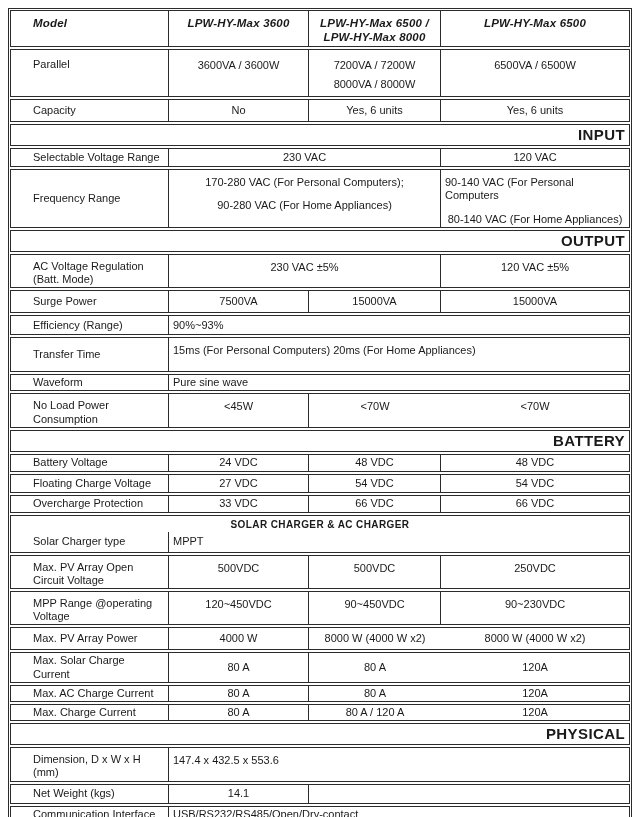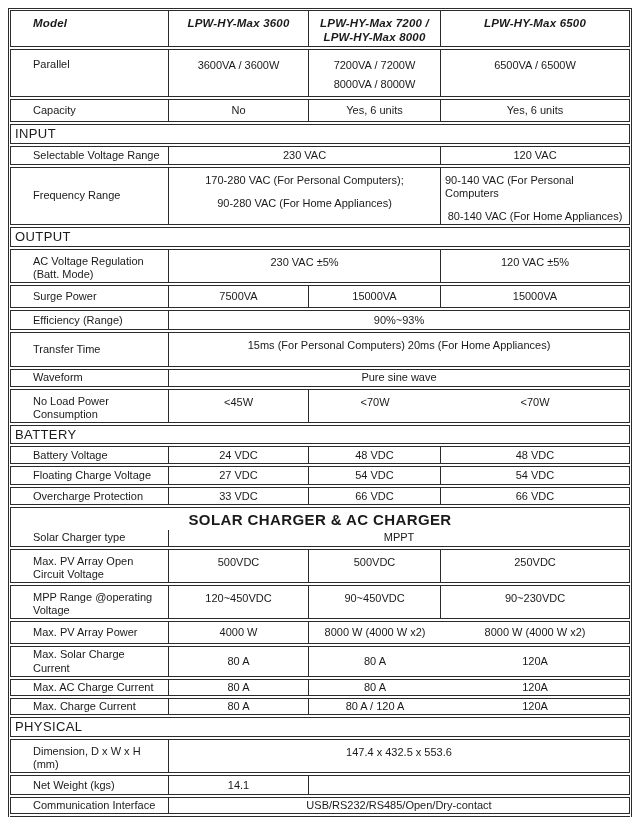--- a/index.html
+++ b/index.html
@@ -19,51 +19,51 @@
   .trow:first-child { margin-top:0;font-style:italic; }
   .cell {
     display:flex; flex-direction:column; justify-content:center;
     padding:1px 4px; min-width:0;
   }
   .c1   { flex:0 0 158px; padding-left:22px; }
   .c2   { flex:0 0 140px; align-items:center; text-align:center; }
   .c3   { flex:0 0 132px; align-items:center; text-align:center; }
   .c4   { flex:1 1 auto;  align-items:center; }
   .c23  { flex:0 0 272px; align-items:center; text-align:center; }
-  .c234 { flex:1 1 auto;  align-items:center; text-align:center; }
+  .c234 { flex:1 1 auto;  align-items:flex-start; text-align:center; }
   .c34  { flex:1 1 auto;  align-items:center; text-align:center; }
   .br   { border-right:1px solid var(--bc); }
   .sec {
-    justify-content:center; align-items:flex-start; text-align:center;
-    font-weight:normal; font-size:13px; letter-spacing:.4px; flex:1 1 auto;
+    justify-content:center; align-items:flex-end; text-align:center;
+    font-weight:bold; font-size:15px; letter-spacing:.4px; flex:1 1 auto;
   }
   .hdr .cell { font-weight:bold; font-size:11.5px; letter-spacing:.2px; }
   .vtop .c2,.vtop .c3,.vtop .c4,.vtop .c23,.vtop .c234,.vtop .c34 { justify-content:flex-start; padding-top:6px; }
   .ltop .c1 { justify-content:flex-start; padding-top:5px; }
   .gap { margin-bottom:10px; }
   .wide2 span { line-height:1.8; }
   .combo { display:flex; flex-direction:column; border:1px solid var(--bc); margin-top:2px; }
-  .combo-header { text-align:center; font-weight:bold; font-size:15px; letter-spacing:.4px; padding:3px 0 1px; }
+  .combo-header { text-align:center; font-weight:bold; font-size:10px; letter-spacing:.4px; padding:3px 0 1px; }
   .combo-body { display:flex; flex:1 1 auto; align-items:stretch; }
 </style>
 </head>
 <body>
 
 <div class="sheet">
   <div class="tbl">
 
     <div class="trow hdr vtop ltop" style="min-height:30px">
       <div class="cell c1 br" style="justify-content:flex-start;padding-top:6px">
           <span>Model</span>
         </div>
       <div class="cell c2 br">
           <span>LPW-HY-Max 3600</span>
         </div>
       <div class="cell c3 br">
-        <span>LPW-HY-Max 7200 /</span>
+        <span>LPW-HY-Max 6500 /</span>
         <span>LPW-HY-Max 8000</span>
       </div>
       <div class="cell c4">
           <span>LPW-HY-Max 6500</span>
         </div>
     </div>
 
     <div class="trow vtop ltop wide2" style="min-height:46px">
       <div class="cell c1 br">
           <span>Parallel</span>

